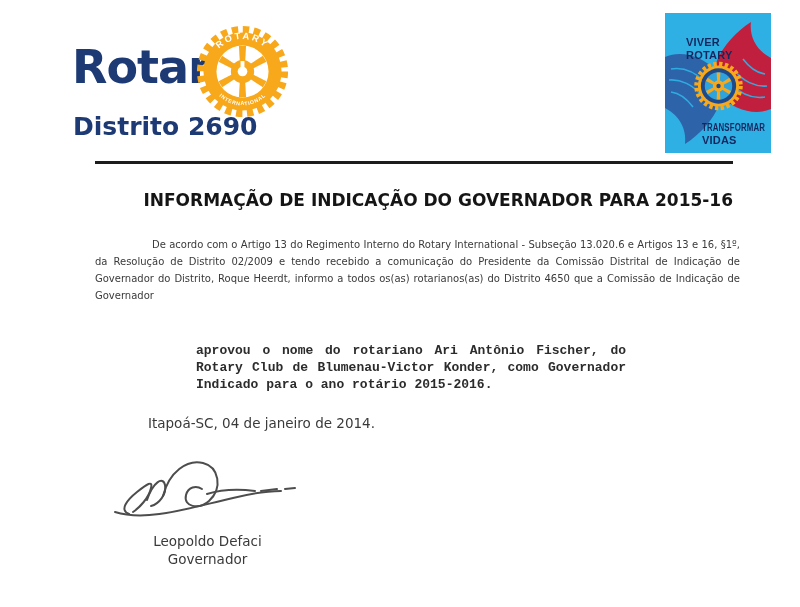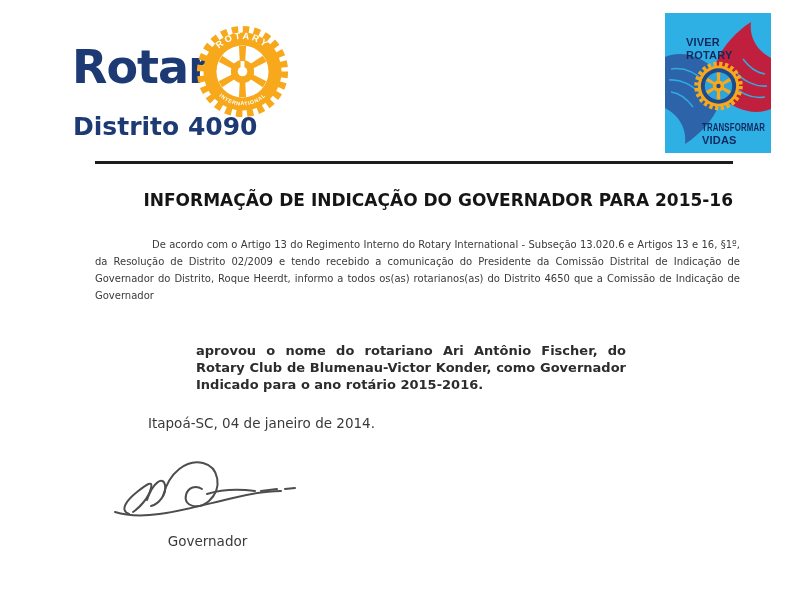--- a/index.html
+++ b/index.html
@@ -48,20 +48,21 @@
     text-indent: 57px;
   }
   .para-decision {
     position: absolute;
     left: 196px; top: 329px; width: 430px;
     font-size: 13px;
     line-height: 17px;
     color: #2c2c2c;
     font-weight: bold;
     text-align: justify;
+    font-family: Liberation Mono, monospace;
   }
   .dateline {
     position: absolute;
     left: 148px; top: 415px;
     font-size: 13.5px;
     color: #3a3a3a;
   }
   .signature { position: absolute; left: 105px; top: 448px; width: 235px; height: 82px; }
   .signer {
     position: absolute;
@@ -107,21 +108,21 @@
       <path d="M46.2,22.5 h7.6 l-1.6,30 h-4.4 z" transform="rotate(120 50 50)"></path>
       <path d="M46.2,22.5 h7.6 l-1.6,30 h-4.4 z" transform="rotate(180 50 50)"></path>
       <path d="M46.2,22.5 h7.6 l-1.6,30 h-4.4 z" transform="rotate(240 50 50)"></path>
       <path d="M46.2,22.5 h7.6 l-1.6,30 h-4.4 z" transform="rotate(300 50 50)"></path>
       <circle cx="50" cy="50" r="12.5"></circle>
     </g>
     <circle cx="50" cy="50" r="5.2" fill="#ffffff"></circle>
     <rect x="47.9" y="38.8" width="4.2" height="7" fill="#ffffff"></rect>
   </svg>
 
-  <div class="district">Distrito 4090</div>
+  <div class="district">Distrito 2690</div>
 
   <svg class="badge" viewBox="0 0 106 140">
     <rect width="106" height="140" fill="#2fb0e4"></rect>
     <path d="M0,44 C16,37 37,43 50,57 C58,66 60,78 55,90 C48,108 34,122 20,131 C22,116 14,102 0,95 Z" fill="#2d63a9"></path>
     <path d="M106,96 C90,103 69,97 56,83 C48,74 46,62 51,50 C58,32 72,18 86,9 C84,24 92,38 106,45 Z" fill="#c0203e"></path>
     <g stroke="#2fb0e4" stroke-width="1.6" fill="none" opacity="0.95">
       <path d="M6,56 C18,54 30,59 40,69"></path>
       <path d="M4,67 C16,66 28,72 36,82"></path>
       <path d="M6,79 C14,80 22,86 28,94"></path>
       <path d="M100,84 C88,86 76,81 66,71"></path>
@@ -166,16 +167,17 @@
       <path d="M24,66 C14,62 22,52 32,44 C42,36 48,32 46,40 C44,50 34,60 28,64"></path>
       <path d="M42,52 C48,34 58,28 60,37 C62,46 54,56 46,58"></path>
       <path d="M58,48 C64,24 82,11 98,15 C114,19 118,40 104,53 C94,62 78,59 81,47 C83,39 91,37 97,41"></path>
       <path d="M102,46 C118,41 134,41 150,43"></path>
       <path d="M156,43 L172,41"></path>
       <path d="M180,41 L190,40"></path>
     </g>
   </svg>
 
   <div class="signer">
+    <div>Leopoldo Defaci</div>
     <div>Governador</div>
   </div>
 
 </div>
 
 </body></html>

